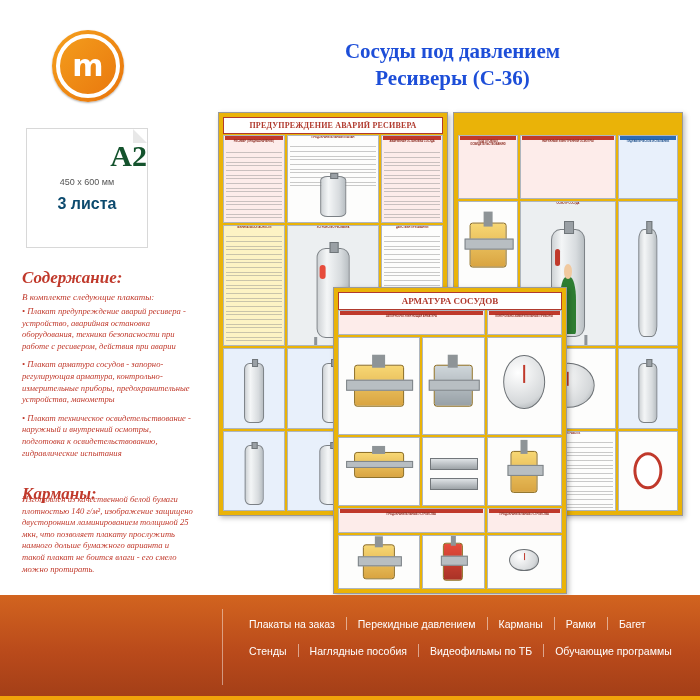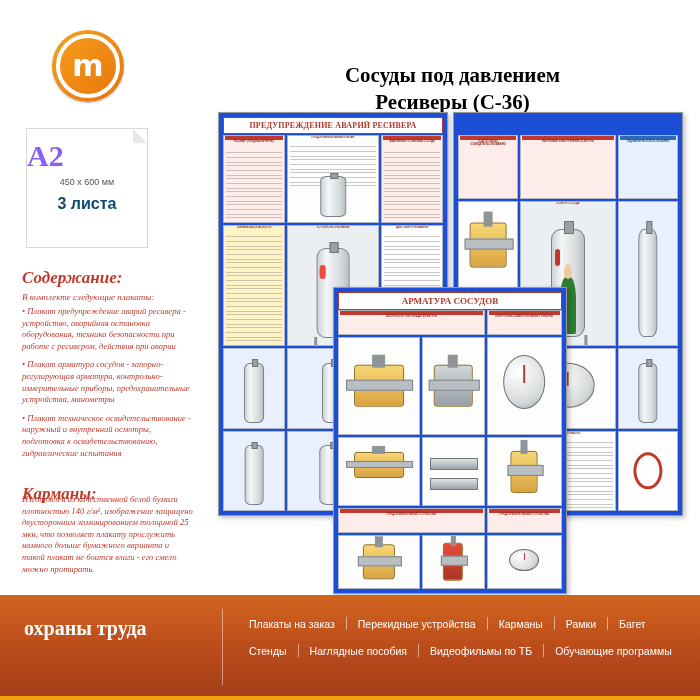--- a/index.html
+++ b/index.html
@@ -9,37 +9,37 @@
   
   .sidebar{position:absolute;left:0;top:0;width:205px;height:595px;background:#fff;}
   .logo{position:absolute;left:52px;top:30px;width:72px;height:72px;border-radius:50%;
         background:linear-gradient(135deg,#f5a11e,#e8740c);display:flex;align-items:center;justify-content:center;
         box-shadow:0 1px 2px rgba(0,0,0,.3);}
   .logo .ring{width:56px;height:56px;border-radius:50%;border:4px solid #fff;display:flex;align-items:center;justify-content:center;}
   .logo .ring span{color:#fff;font-size:30px;font-weight:bold;font-family:"DejaVu Sans",sans-serif;line-height:1;}
 
   .fmtbox{position:absolute;left:26px;top:128px;width:120px;height:118px;background:#fff;border:1px solid #d8d8d8;}
   .fmtbox:after{content:"";position:absolute;right:0;top:0;border-width:0 14px 14px 0;border-style:solid;border-color:#e8e8e8 #ffffff;}
-  .fmt-a2{position:absolute;left:0;right:0;top:10px;text-align:left;font-size:30px;font-weight:bold;color:#8b5cf6;font-family:"Liberation Serif",serif;}
+  .fmt-a2{position:absolute;left:0;right:0;top:10px;text-align:right;font-size:30px;font-weight:bold;color:#14532d;font-family:"Liberation Serif",serif;}
   .fmt-size{position:absolute;left:0;right:0;top:48px;text-align:center;font-size:9px;color:#555;}
   .fmt-sheets{position:absolute;left:0;right:0;top:66px;text-align:center;font-size:16px;font-weight:bold;color:#0c4a6e;}
   .fmt-lam{position:absolute;left:0;right:0;top:92px;text-align:center;font-size:8.5px;color:#444;letter-spacing:.3px;}
 
   .sect-title{position:absolute;left:22px;color:#c0392b;font-family:"Liberation Serif",serif;font-style:italic;font-weight:bold;font-size:17px;}
   .sect-sub{position:absolute;left:22px;width:170px;color:#c0392b;font-family:"Liberation Serif",serif;font-style:italic;font-size:9px;}
   .sect-body{position:absolute;left:22px;width:172px;color:#c0392b;font-family:"Liberation Serif",serif;font-style:italic;font-size:8.6px;line-height:1.35;}
   .sect-body p{margin:0 0 7px 0;}
 
   
   .header{position:absolute;left:205px;top:0;right:0;height:112px;}
-  .title{position:absolute;left:0;right:0;top:38px;text-align:center;color:#000000;font-size:21px;font-weight:bold;font-family:"Liberation Serif",serif;line-height:1.3;margin-top:24px;}
+  .title{position:absolute;left:0;right:0;top:38px;text-align:center;color:#1d4ed8;font-size:21px;font-weight:bold;font-family:"Liberation Serif",serif;line-height:1.3;}
 
   
   .posters{position:absolute;left:213px;top:112px;width:470px;height:480px;}
-  .poster{position:absolute;background:#1d4ed8;border:1px solid #9a9a9a;box-shadow:2px 2px 5px rgba(0,0,0,.25);overflow:hidden;}
+  .poster{position:absolute;background:#eab308;border:1px solid #9a9a9a;box-shadow:2px 2px 5px rgba(0,0,0,.25);overflow:hidden;}
   .p1{left:5px;top:0;width:228px;height:402px;}
   .p2{left:240px;top:0;width:228px;height:402px;}
   .p3{left:120px;top:175px;width:232px;height:305px;}
   .ph{margin:4px 4px 2px 4px;border:1px solid #b03a2e;background:#fff;text-align:center;
       color:#b03a2e;font-weight:bold;font-family:"Liberation Serif",serif;}
   .p1 .ph,.p2 .ph{font-size:8px;padding:3px 0;letter-spacing:.2px;}
   .p3 .ph{font-size:9px;padding:3px 0;}
   .pbody{position:absolute;left:4px;right:4px;bottom:4px;top:22px;}
   .grid{display:grid;gap:2px;width:100%;height:100%;}
   .cell{border:.5px solid #aeb6bf;background:#fdfdfc;position:relative;overflow:hidden;}
@@ -305,28 +305,27 @@
               <div class="gauge" style="width:38%;height:38%;"></div>
             </div>
         </div>
       </div>
     </div>
   </div>
 
   <div class="footer">
     <div class="inner">
       <div class="shop">
-        <div class="l2">охраны труда</div>
       </div>
       <div class="divider"></div>
       <div class="links">
         <div class="linkrow">
           <a href="#">Плакаты на заказ</a>
           <span class="sep"></span>
-          <a href="#">Перекидные устройства</a>
+          <a href="#">Перекидные давлением</a>
           <span class="sep"></span>
           <a href="#">Карманы</a>
           <span class="sep"></span>
           <a href="#">Рамки</a>
           <span class="sep"></span>
           <a href="#">Багет</a>
         </div>
         <div class="linkrow">
           <a href="#">Стенды</a>
           <span class="sep"></span>

